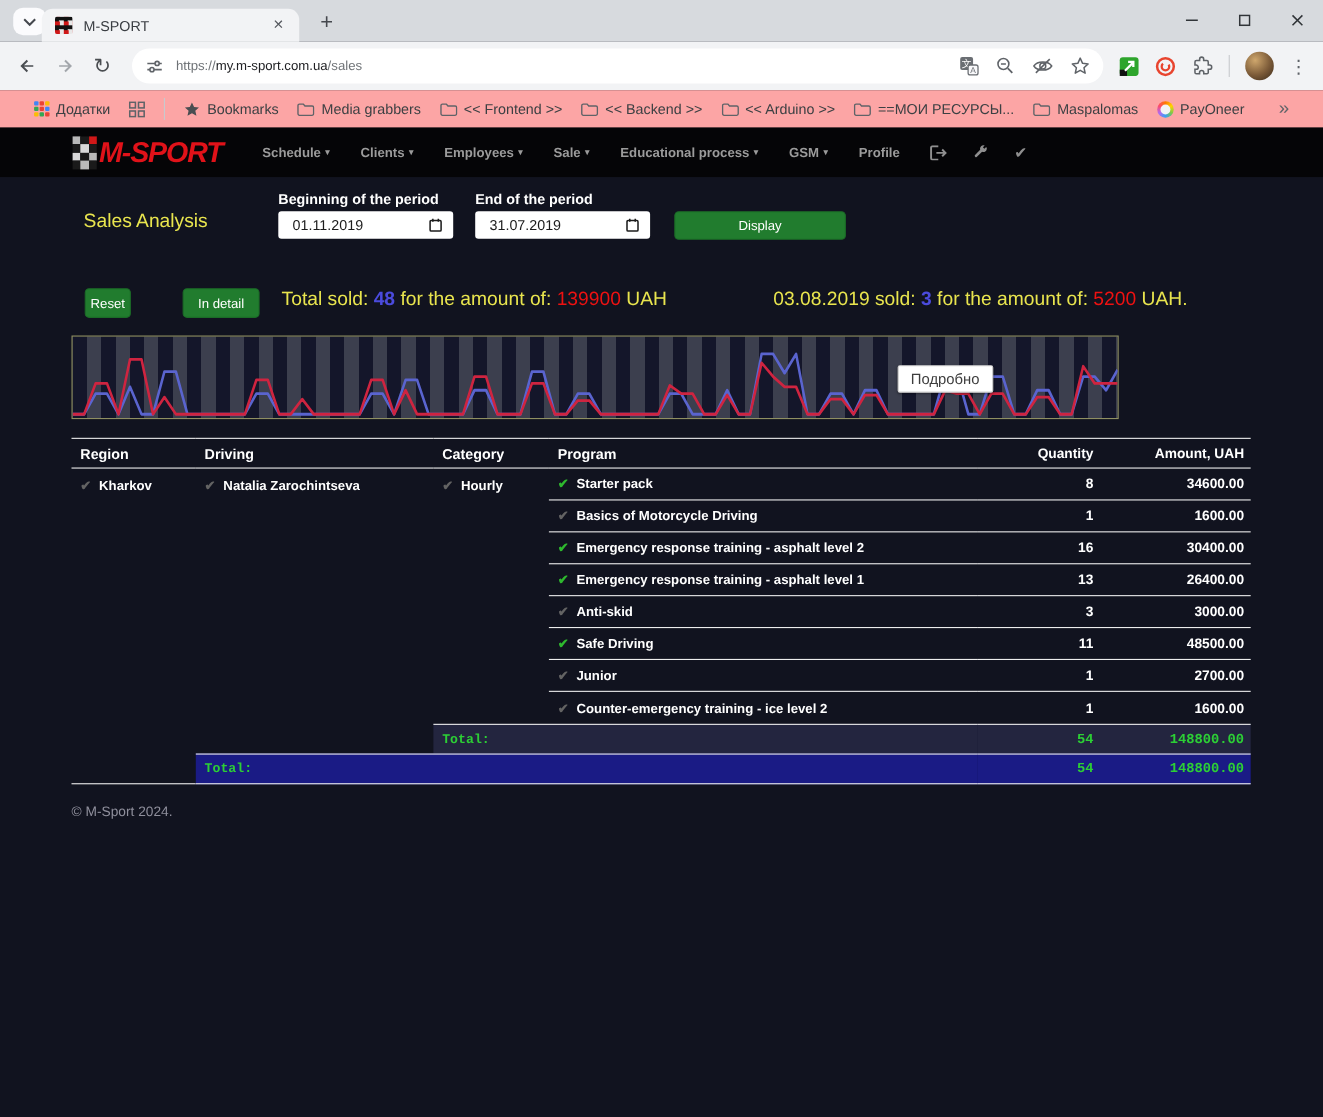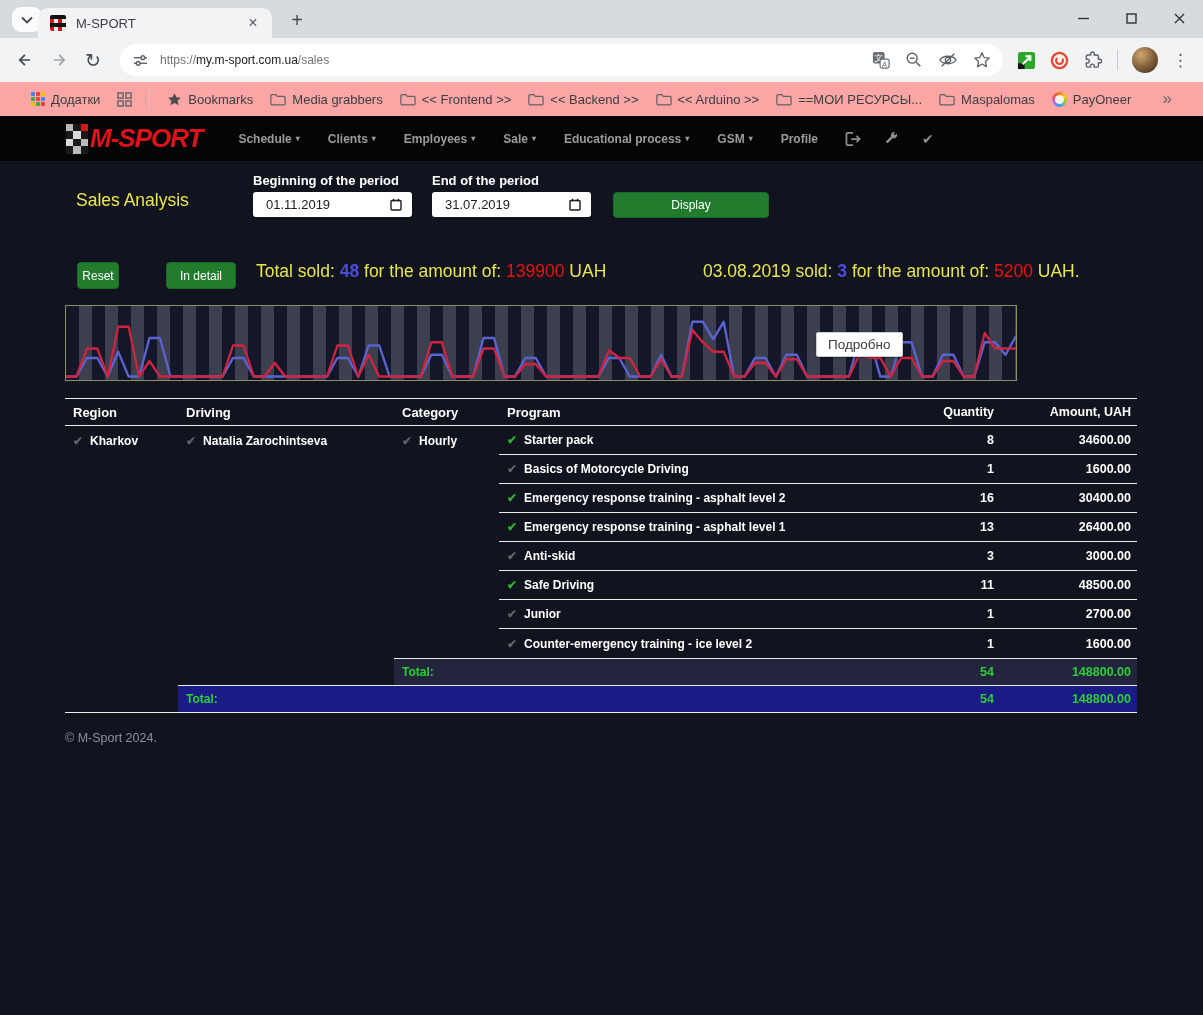--- a/index.html
+++ b/index.html
@@ -70,21 +70,21 @@
   .tooltip { position:absolute; left:750px; top:26px; background:#fff; border:1px solid #cfcfcf; border-radius:2px; color:#3d3d3d; font-size:13.5px; padding:4px 11px; box-shadow:0 1px 2px rgba(0,0,0,.35); }
 
   
   .tbl { position:absolute; left:65px; top:237px; width:1072px; display:grid;
          grid-template-columns:113px 216px 105px 390px 111px 137px;
          grid-template-rows:28px repeat(8,29px) 27px 28px; color:#fff; }
   .cell { display:flex; align-items:center; padding:0 8px; font-size:12px; font-weight:700; }
   .hcell { font-size:13px; font-weight:700; border-top:1px solid #ededed; border-bottom:1px solid #ededed; }
   .num { justify-content:flex-end; padding-right:6px; font-size:12.5px; }
   .bb { border-bottom:1px solid #ededed; }
-  .bt { border-top:1px solid #ededed; }
+  .bt { border-top:1px solid #ededed;font-family:Liberation Mono, monospace; }
   .sp3 { grid-column:1/4; }
   .sp2 { grid-column:1/3; }
   .band2 { grid-column:3/5; }
   .band3 { grid-column:2/5; }
   .sub { background:#23253f; }
   .grand { background:#1a1b85; }
   .tgreen { color:#2ccf35; }
   .chk { font-size:12px; margin-right:7px; }
   .chk.on { color:#2eb82e; }
   .chk.off { color:#636363; }

